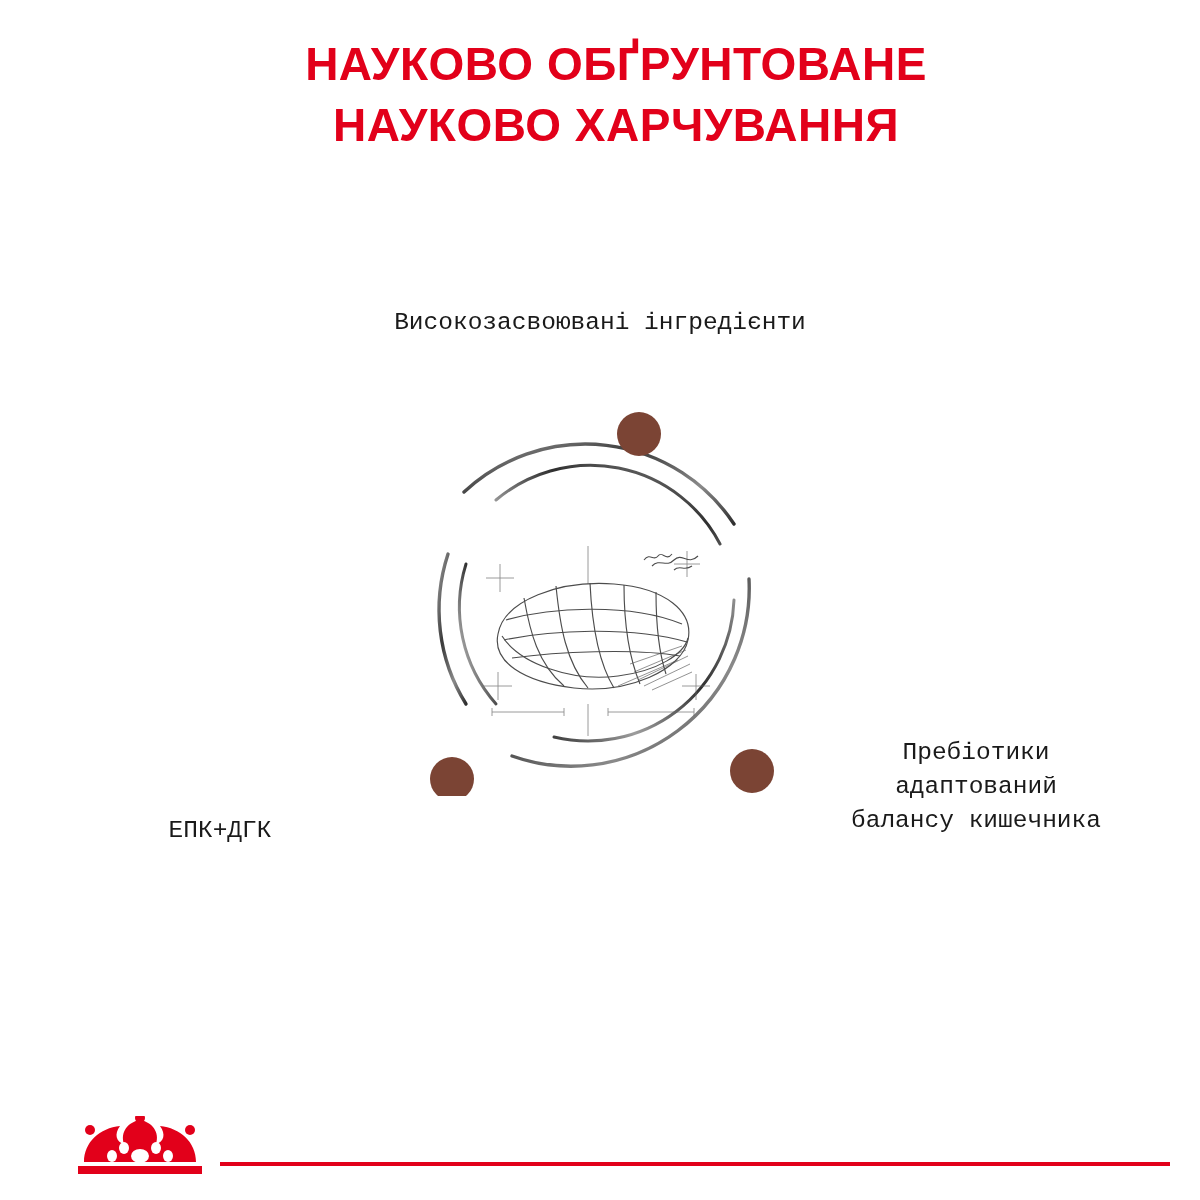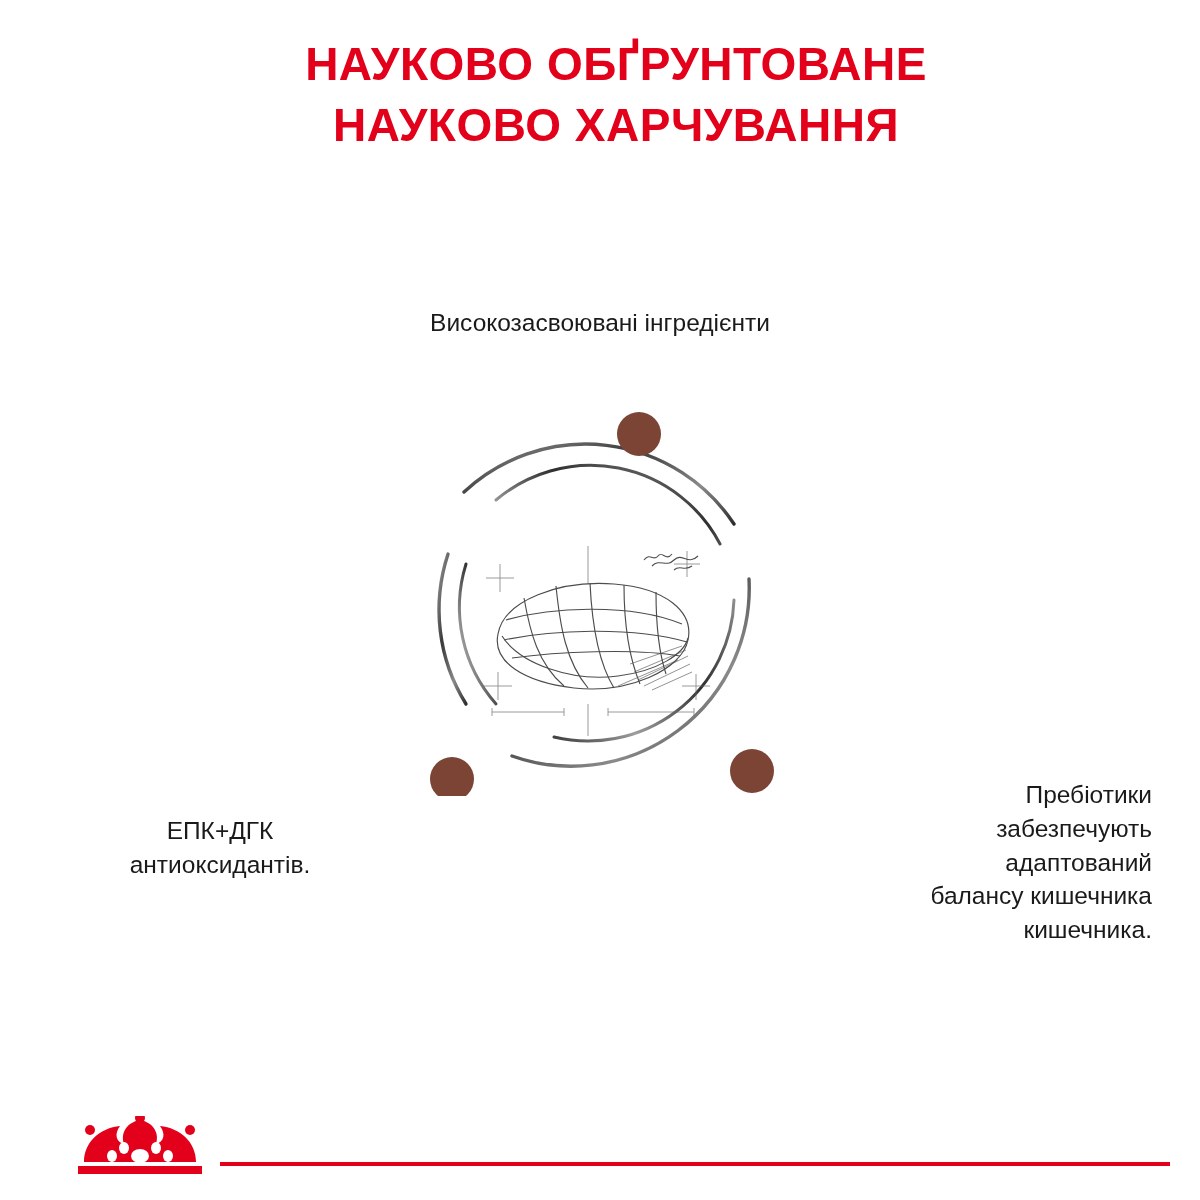--- a/index.html
+++ b/index.html
@@ -62,39 +62,40 @@
     width: 262px;
     height: 205px;
   }
 
   
   .callout {
     position: absolute;
     font-size: 24.5px;
     line-height: 1.38;
     color: #1a1a1a;
+    font-family: Liberation Mono, monospace;
   }
   .callout-top {
     left: 300px;
     top: 306px;
     width: 600px;
     text-align: center;
   }
   .callout-left {
     left: 60px;
     top: 778px;
     width: 320px;
     text-align: center;
     margin-top: 36px;
   }
   .callout-right {
     left: 800px;
-    top: 778px;
+    top: 736px;
     width: 352px;
-    text-align: right;
+    text-align: center;
   }
   .callout span.line {
     display: block;
     white-space: nowrap;
   }
 
   
   .footer {
     position: absolute;
     left: 0;
@@ -210,29 +211,26 @@
     </svg>
   </div>
 </div>
 
 <div class="callout callout-top">
   <span class="line">Високозасвоювані інгредієнти</span>
 </div>
 
 <div class="callout callout-left">
   <span class="line">ЕПК+ДГК</span>
-  <span class="line">антиоксидантів.</span>
 </div>
 
 <div class="callout callout-right">
   <span class="line">Пребіотики</span>
-  <span class="line">забезпечують</span>
   <span class="line">адаптований</span>
   <span class="line">балансу кишечника</span>
-  <span class="line">кишечника.</span>
 </div>
 
 <div class="footer">
   <div class="logo">
     <svg width="140" height="74" viewBox="0 0 140 74" xmlns="http://www.w3.org/2000/svg">
       <g fill="#e2001a">
 
         <path d="M 8 58 L 132 58 L 132 50 L 8 50 Z"></path>
         <path d="M 14 46 C 14 26 30 12 50 10 C 44 18 46 26 54 28 C 50 16 58 6 70 4 C 82 6 90 16 86 28 C 94 26 96 18 90 10 C 110 12 126 26 126 46 Z"></path>
         <circle cx="70" cy="2" r="5"></circle>

